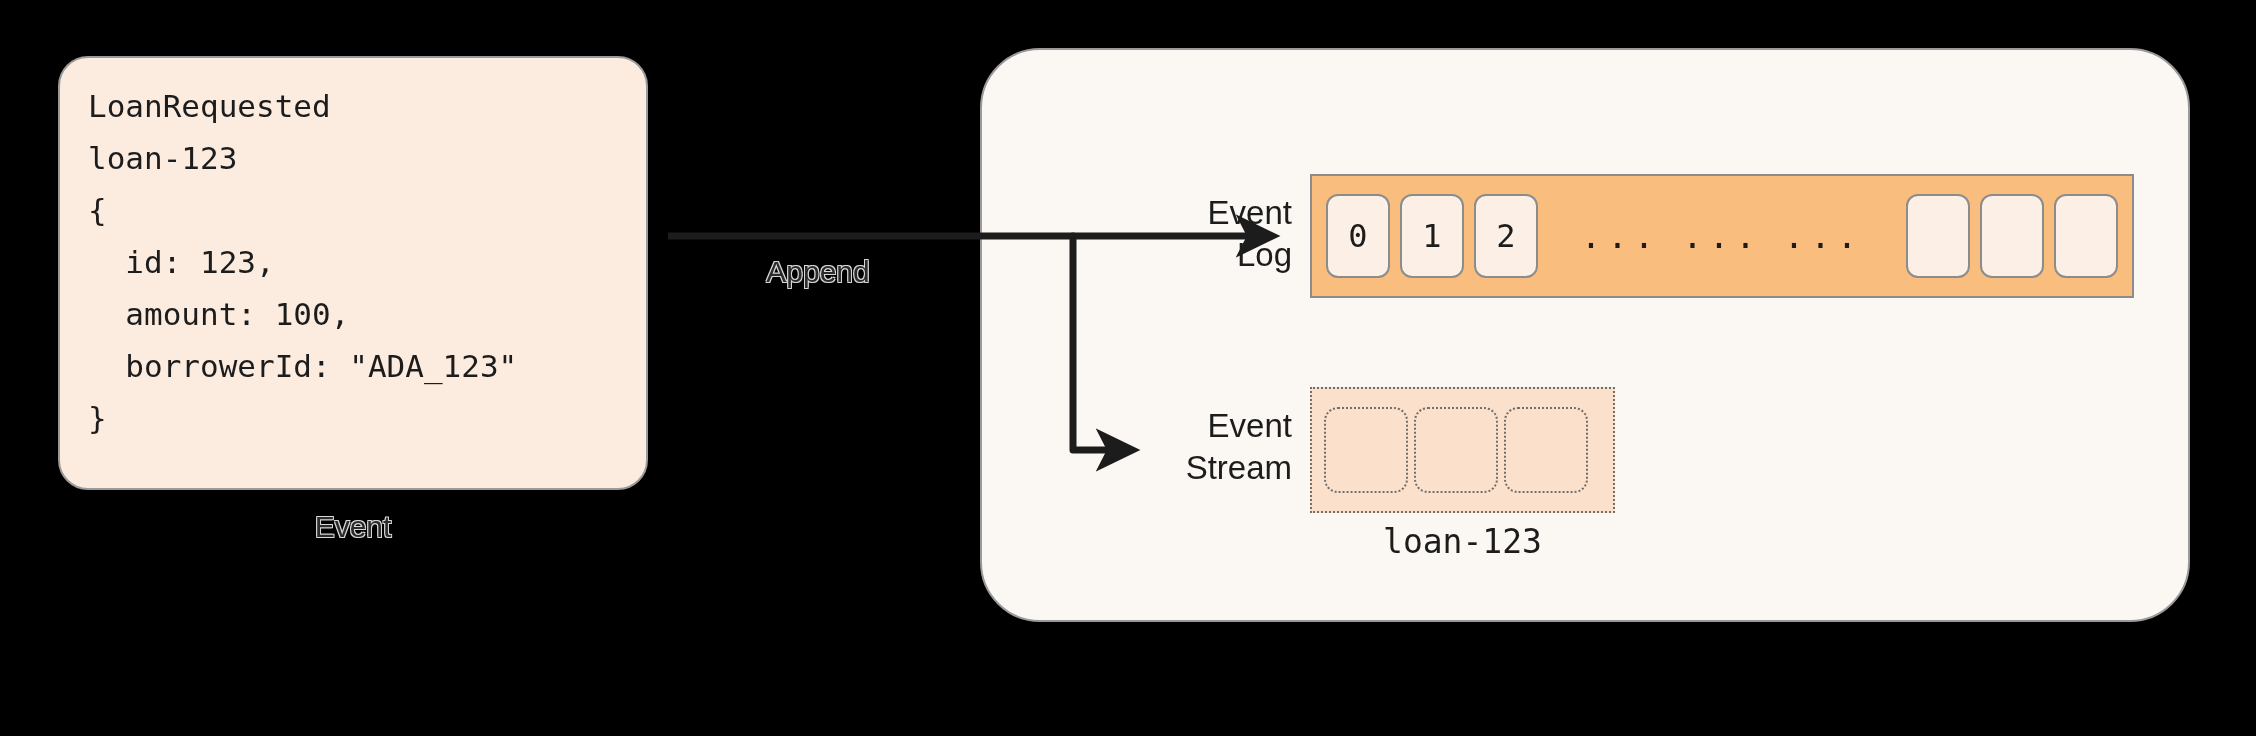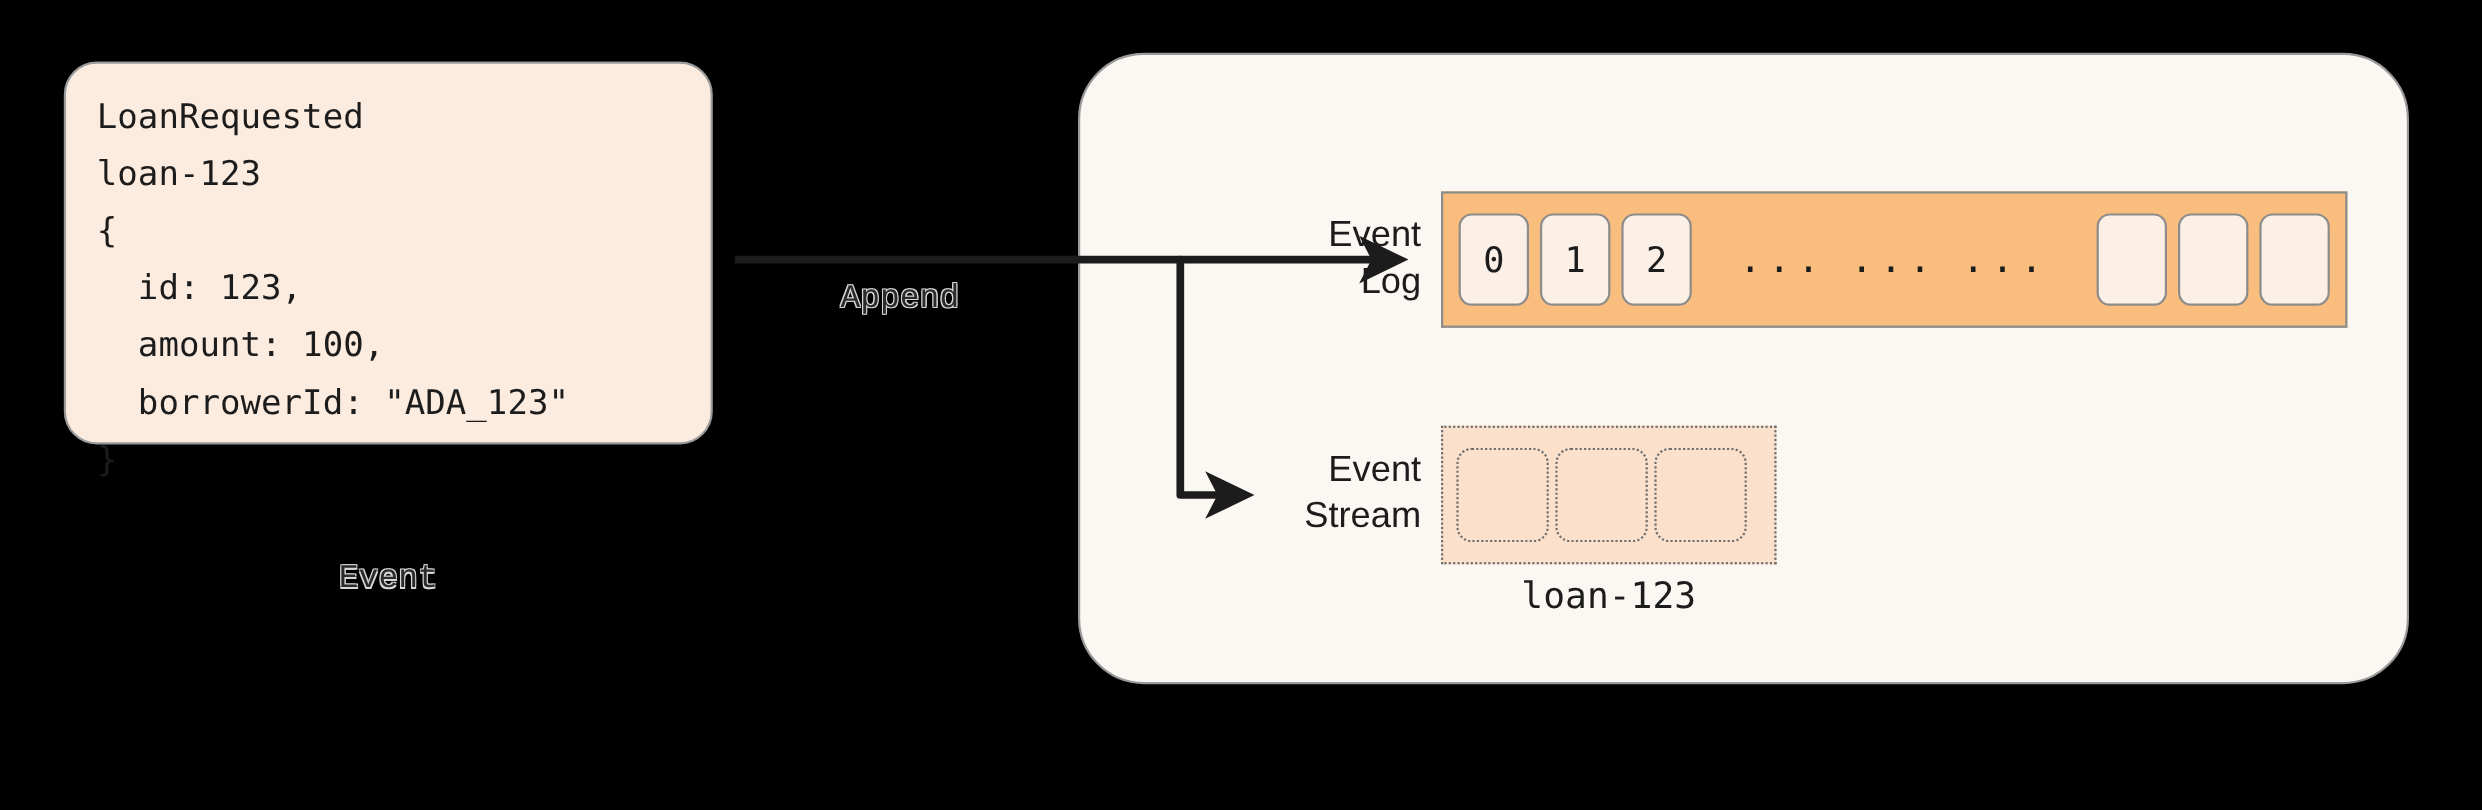--- a/index.html
+++ b/index.html
@@ -15,21 +15,21 @@
     overflow: hidden;
     font-family: "Liberation Sans", sans-serif;
   }
 
   
   #event-card {
     position: absolute;
     left: 58px;
     top: 56px;
     width: 590px;
-    height: 348px;
+    height: 434px;
     background: #fcece0;
     border: 2px solid #9a9a9a;
     border-radius: 30px;
     box-sizing: border-box;
   }
   #event-card-code {
     position: absolute;
     left: 28px;
     top: 22px;
     margin: 0;
@@ -37,21 +37,21 @@
     font-size: 31px;
     line-height: 52px;
     color: #1c1c1c;
     white-space: pre;
     letter-spacing: 0px;
   }
 
   
   .outline-label {
     position: absolute;
-    font-family: Liberation Mono, monospace;
+    font-family: Liberation Sans, sans-serif;
     font-size: 30px;
     color: #2b2b2b;
     white-space: nowrap;
     text-shadow:
       -1px -1px 0 #d8d8d8,
        1px -1px 0 #d8d8d8,
       -1px  1px 0 #d8d8d8,
        1px  1px 0 #d8d8d8;
   }
   #event-caption {

